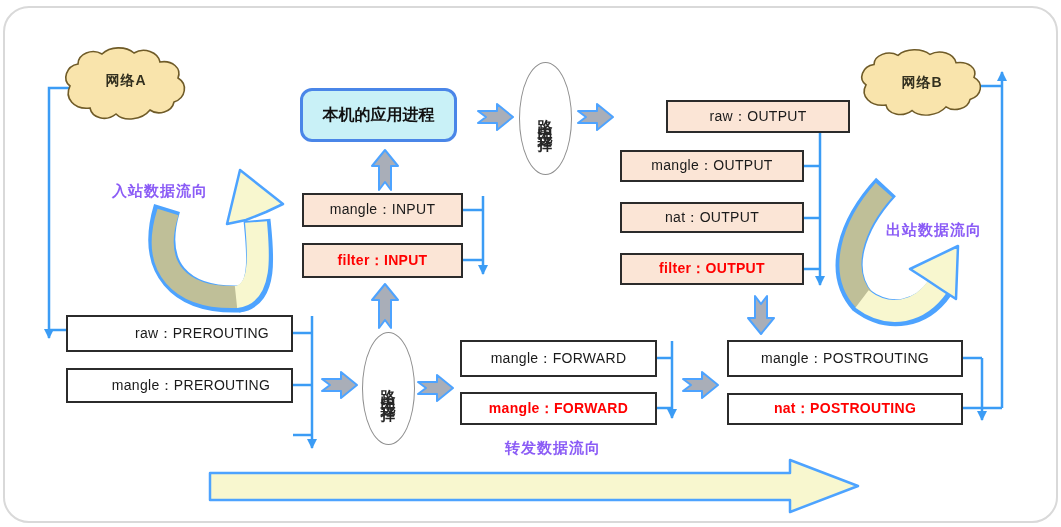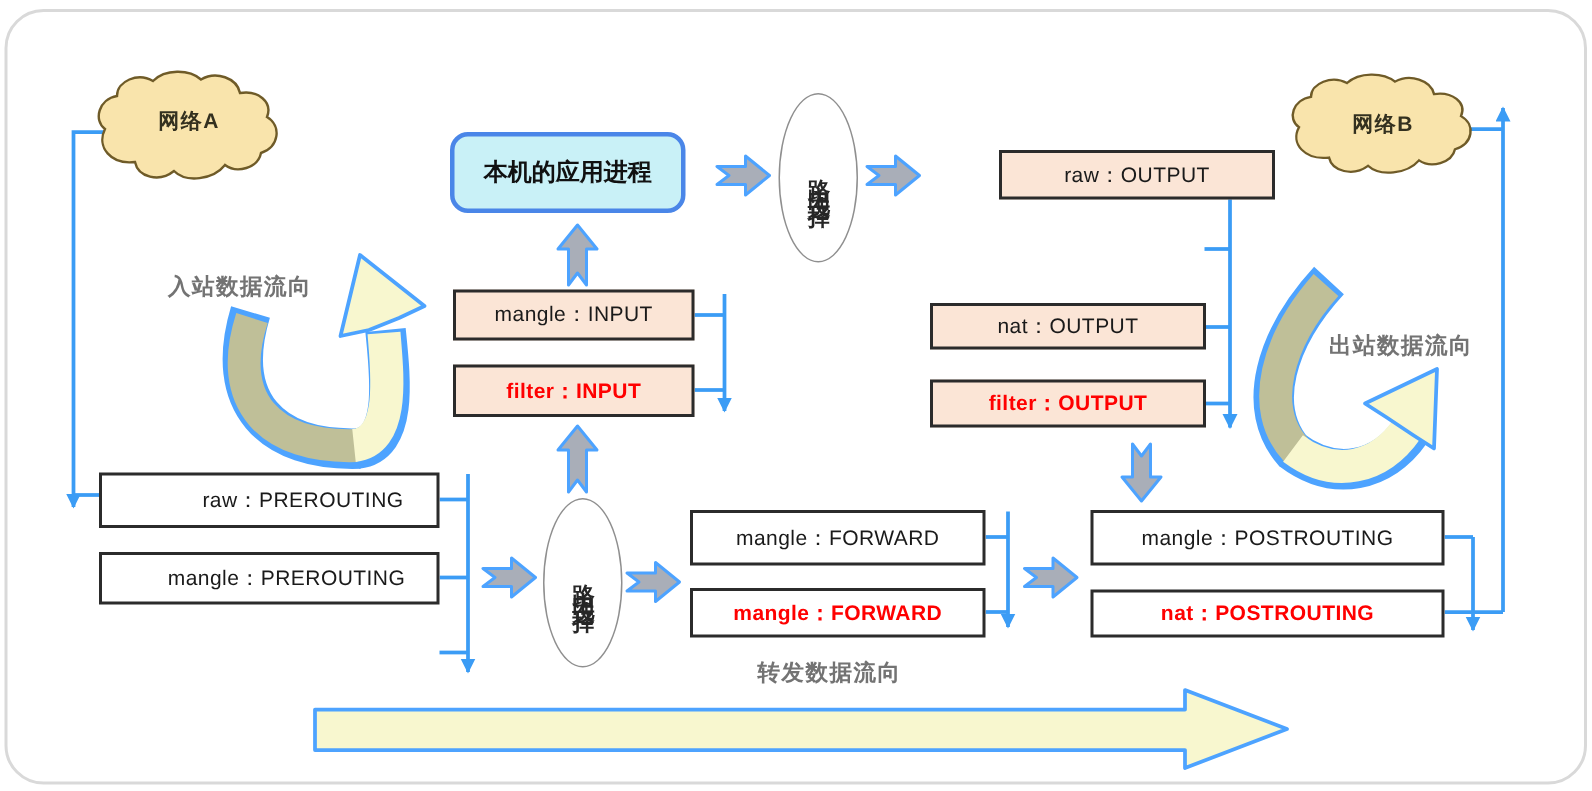--- a/index.html
+++ b/index.html
@@ -27,21 +27,21 @@
   }
   .ellipse{
     display:flex;align-items:center;justify-content:center;
     background:#ffffff;border:1.5px solid #8f8f8f;border-radius:50%;
   }
   .vtext{
     writing-mode:vertical-rl;text-orientation:upright;
     font-size:15px;font-weight:600;color:#262626;letter-spacing:6px;line-height:1;
   }
   .flowlabel{
-    font-size:15px;font-weight:600;color:#737373;white-space:nowrap;letter-spacing:1px;
+    font-size:15px;font-weight:600;color:#8b5cf6;white-space:nowrap;letter-spacing:1px;
   }
   .cloudlabel{
     display:flex;align-items:center;justify-content:center;
     font-size:14px;font-weight:bold;color:#33301f;letter-spacing:1px;
   }
 </style>
 </head>
 <body>
 
 <div id="canvas">
@@ -137,20 +137,21 @@
     <span class="vtext">路由选择</span>
   </div>
   <div class="abs ellipse" style="left:362px;top:332px;width:53px;height:113px;">
     <span class="vtext">路由选择</span>
   </div>
 
   <div class="abs box peach" style="left:302px;top:193px;width:161px;height:34px;">mangle：INPUT</div>
   <div class="abs box peach red" style="left:302px;top:243px;width:161px;height:35px;">filter：INPUT</div>
 
   <div class="abs box peach" style="left:620px;top:100px;width:184px;height:33px;margin-left:46px;">raw：OUTPUT</div>
+  <div class="abs box peach" style="left:620px;top:150px;width:184px;height:32px;">mangle：OUTPUT</div>
   <div class="abs box peach" style="left:620px;top:202px;width:184px;height:31px;">nat：OUTPUT</div>
   <div class="abs box peach red" style="left:620px;top:253px;width:184px;height:32px;">filter：OUTPUT</div>
 
   <div class="abs box" style="left:66px;top:315px;width:227px;height:37px;padding-left:45px;">raw：PREROUTING</div>
   <div class="abs box" style="left:66px;top:368px;width:227px;height:35px;padding-left:23px;">mangle：PREROUTING</div>
 
   <div class="abs box" style="left:460px;top:340px;width:197px;height:37px;">mangle：FORWARD</div>
   <div class="abs box red" style="left:460px;top:392px;width:197px;height:33px;">mangle：FORWARD</div>
 
   <div class="abs box" style="left:727px;top:340px;width:236px;height:37px;">mangle：POSTROUTING</div>

